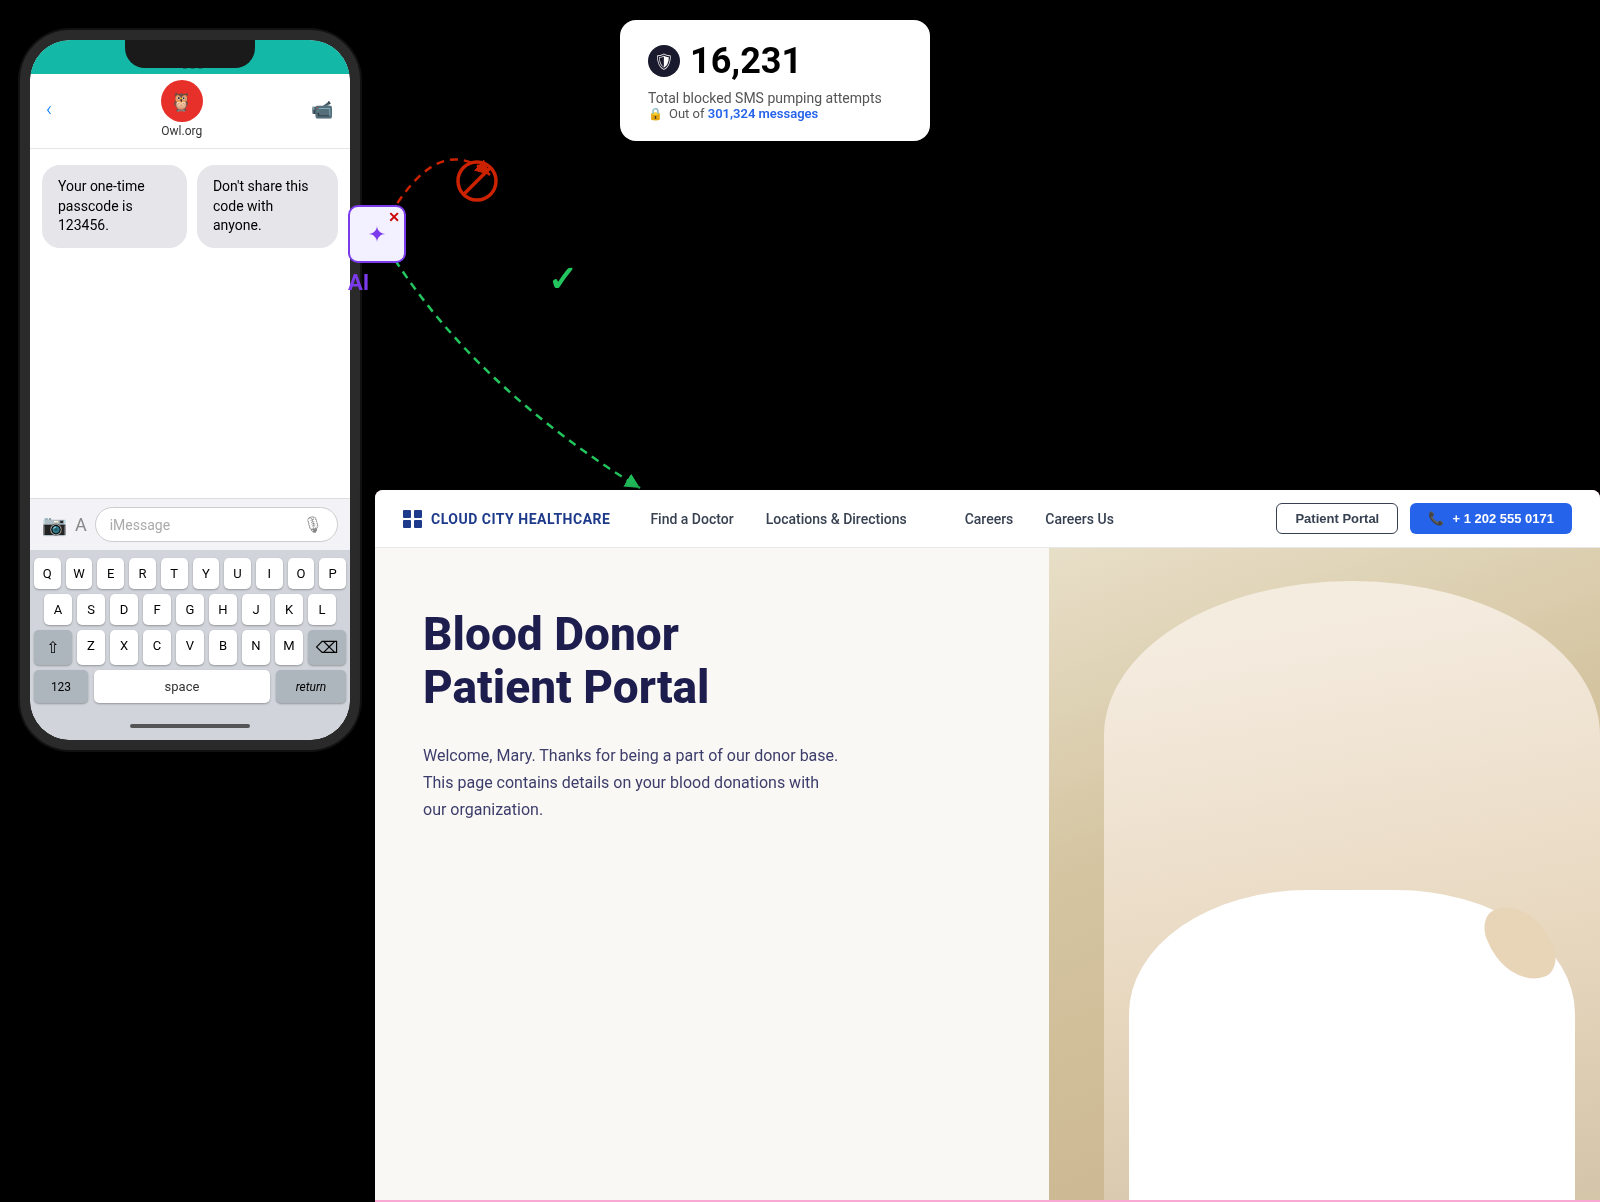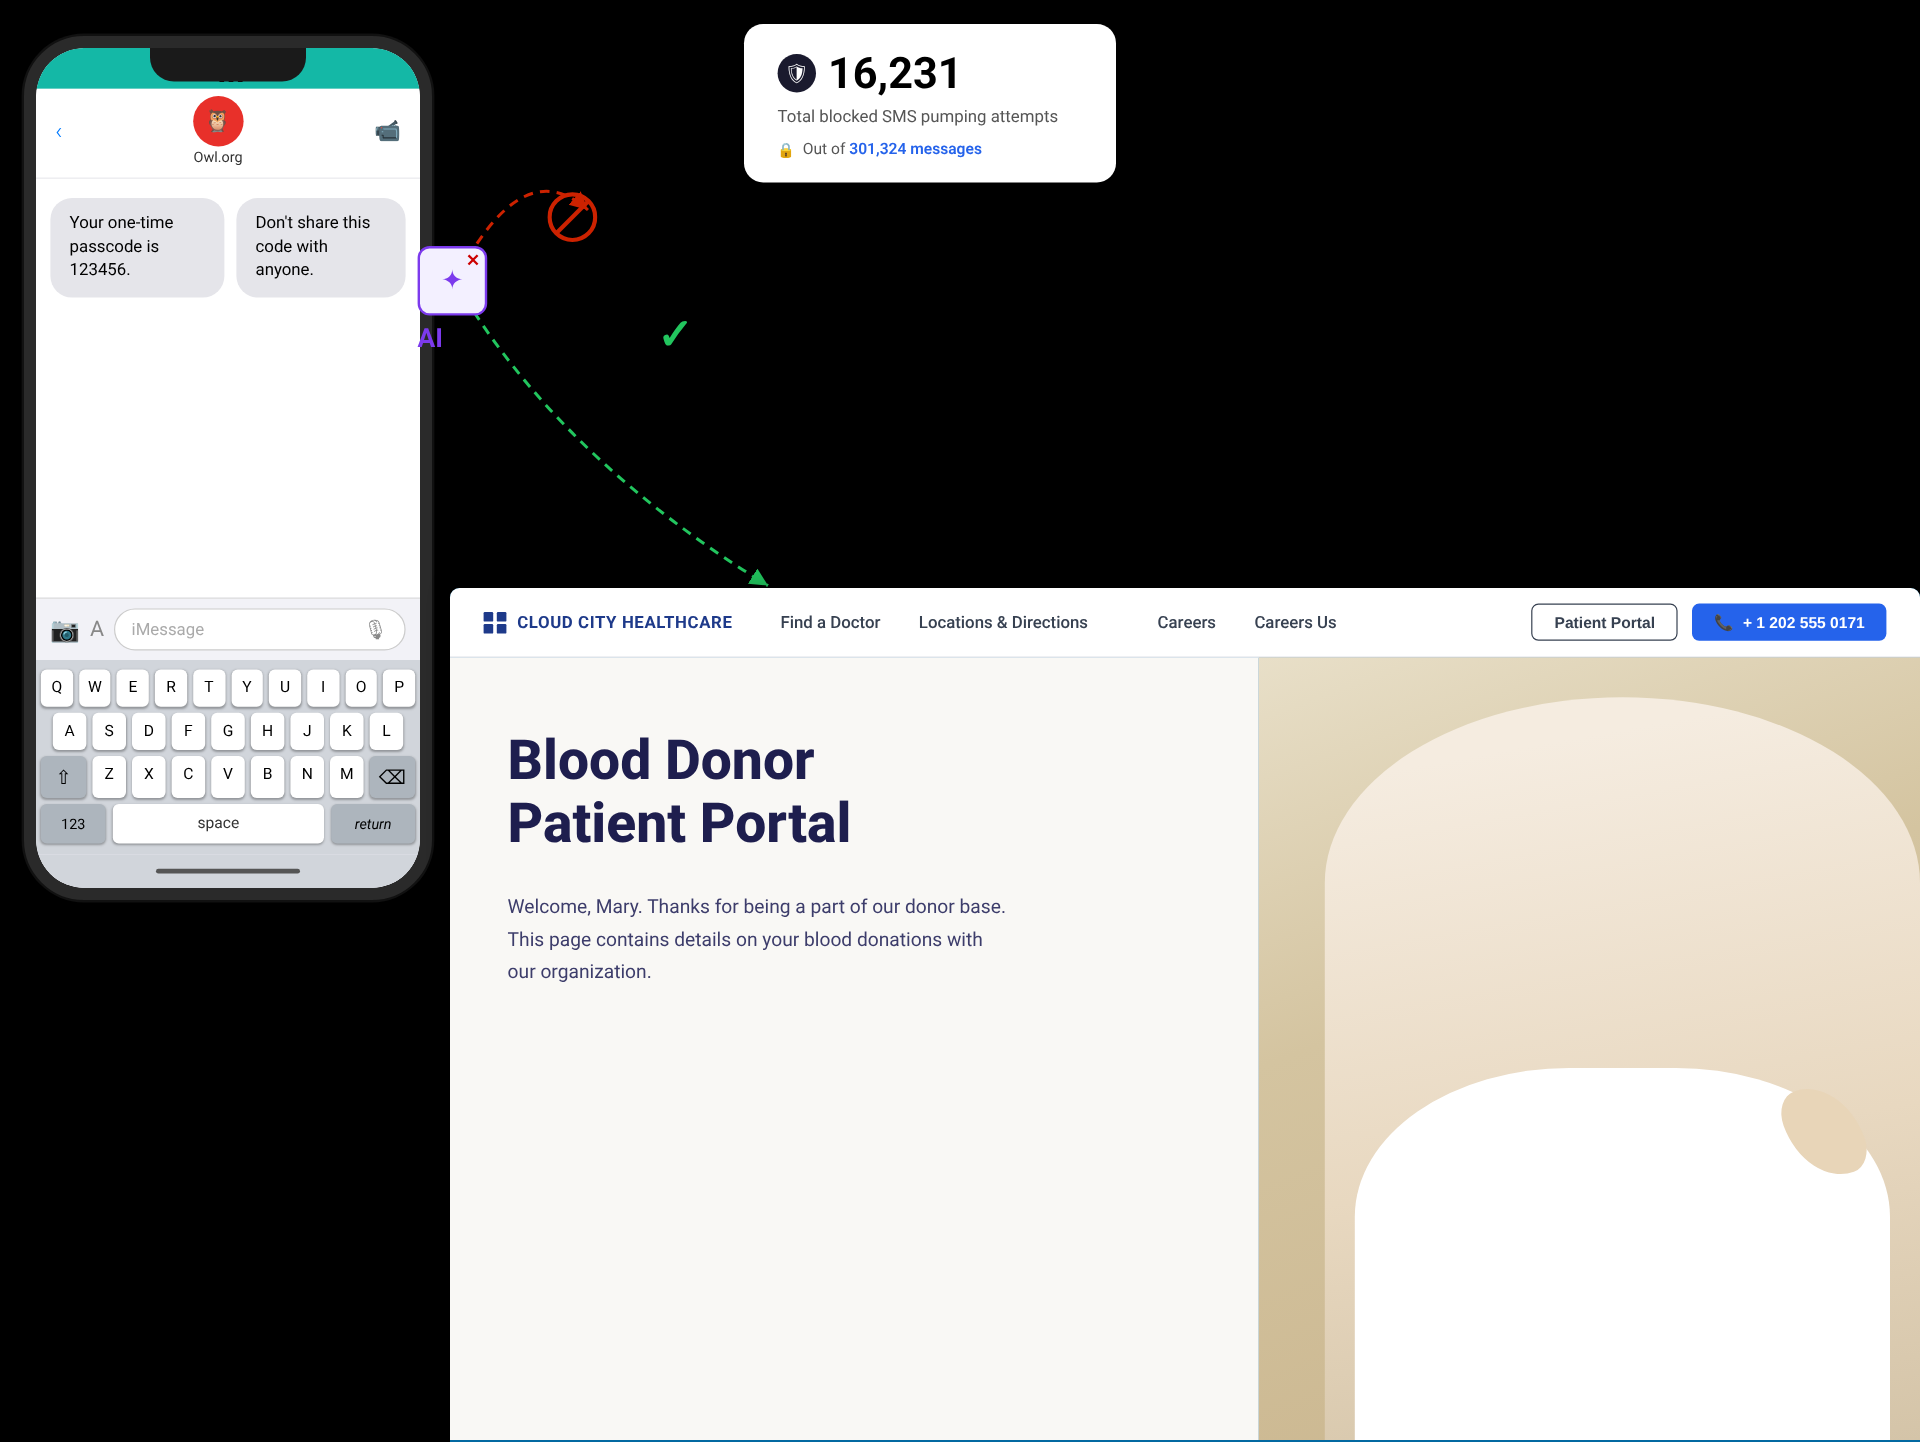--- a/index.html
+++ b/index.html
@@ -210,21 +210,21 @@
       flex-shrink: 0;
     }
     .stat-number {
       font-size: 36px;
       font-weight: 700;
       color: #000;
     }
     .stat-desc {
       font-size: 14px;
       color: #555;
-      margin-bottom: 11px;
+      margin-bottom: 0;
     }
     .stat-sub {
       font-size: 13px;
       color: #555;
       display: flex;
       align-items: center;
       gap: 6px;
     }
     .stat-sub-link { color: #2563eb; font-weight: 600; }
     .lock-icon-small { color: #555; font-size: 12px; }
@@ -286,21 +286,21 @@
       pointer-events: none;
     }
 
     
     .website-section {
       position: absolute;
       left: 375px;
       top: 490px;
       width: 1225px;
       height: 712px;
-      background: #0369a1;
+      background: #f9a8d4;
       border-radius: 8px 8px 0 0;
       overflow: hidden;
       box-shadow: 0 -4px 20px rgba(0,0,0,0.2);
     }
 
     
     .site-nav {
       display: flex;
       align-items: center;
       padding: 0 28px;

